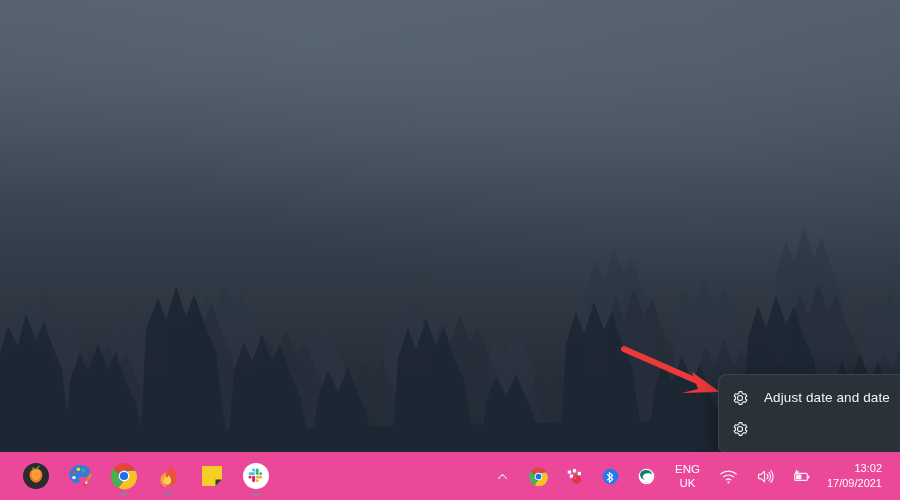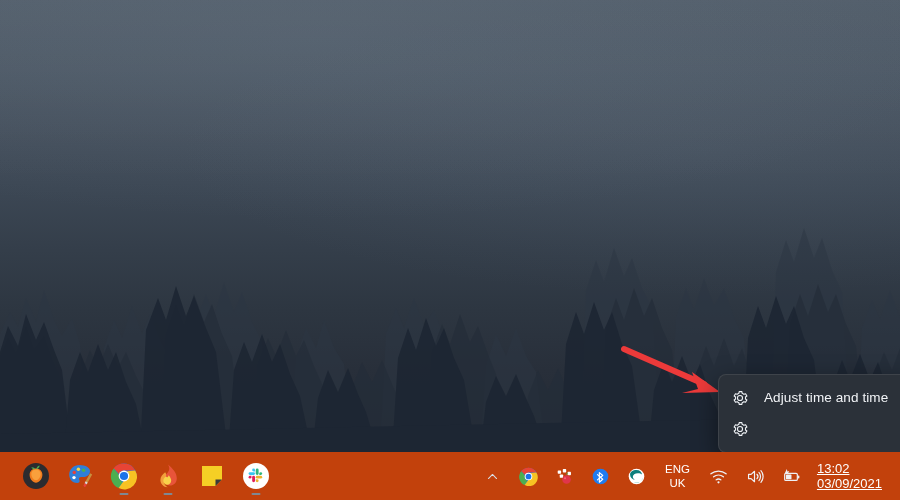--- a/index.html
+++ b/index.html
@@ -103,21 +103,21 @@
     white-space: nowrap;
   }
 
   
   #taskbar {
     position: absolute;
     left: 0;
     bottom: 0;
     width: 900px;
     height: 48px;
-    background: #c2410c;
+    background: #ec4899;
     display: flex;
     align-items: center;
     justify-content: space-between;
   }
 
   #taskbar-apps {
     display: flex;
     align-items: center;
     height: 48px;
     padding-left: 14px;
@@ -173,31 +173,30 @@
     border-radius: 4px;
     color: #ffffff;
     font-size: 11.5px;
     line-height: 14px;
     cursor: default;
   }
 
   #clock {
     display: flex;
     flex-direction: column;
-    align-items: flex-start;
+    align-items: flex-end;
     justify-content: center;
     height: 42px;
     padding: 0 10px 0 8px;
     margin-right: 2px;
     border-radius: 4px;
     color: #ffffff;
-    font-size: 13px;
+    font-size: 11px;
     line-height: 15px;
     cursor: default;
-    text-decoration: underline;
   }
   #clock-time { font-variant-numeric: tabular-nums; }
   #clock-date { font-variant-numeric: tabular-nums; }
 </style>
 </head>
 <body>
 
 <div id="screen">
 
   <div id="wallpaper"></div>
@@ -255,21 +254,21 @@
     <path d="M102,48 L74,28 L80,45 L64,49 Z" fill="#ec3a3a"></path>
   </svg>
 
   <div id="context-menu">
 
     <div class="menu-item">
       <svg class="menu-icon" viewBox="0 0 24 24">
         <path d="M12 8.6a3.4 3.4 0 1 0 0 6.8 3.4 3.4 0 0 0 0-6.8z" fill="none" stroke="#eef1f5" stroke-width="1.5"></path>
         <path d="M19.3 13.4a7.6 7.6 0 0 0 0-2.8l1.9-1.2-1.8-3.1-2.1.8a7.5 7.5 0 0 0-2.4-1.4L14.5 3.5h-3.6l-.4 2.2a7.5 7.5 0 0 0-2.4 1.4l-2.1-.8-1.8 3.1 1.9 1.2a7.6 7.6 0 0 0 0 2.8l-1.9 1.2 1.8 3.1 2.1-.8a7.5 7.5 0 0 0 2.4 1.4l.4 2.2h3.6l.4-2.2a7.5 7.5 0 0 0 2.4-1.4l2.1.8 1.8-3.1z" fill="none" stroke="#eef1f5" stroke-width="1.5" stroke-linejoin="round"></path>
       </svg>
-      <span class="menu-label">Adjust time and time</span>
+      <span class="menu-label">Adjust date and date</span>
     </div>
 
     <div class="menu-item">
       <svg class="menu-icon" viewBox="0 0 24 24">
         <path d="M12 8.6a3.4 3.4 0 1 0 0 6.8 3.4 3.4 0 0 0 0-6.8z" fill="none" stroke="#eef1f5" stroke-width="1.5"></path>
         <path d="M19.3 13.4a7.6 7.6 0 0 0 0-2.8l1.9-1.2-1.8-3.1-2.1.8a7.5 7.5 0 0 0-2.4-1.4L14.5 3.5h-3.6l-.4 2.2a7.5 7.5 0 0 0-2.4 1.4l-2.1-.8-1.8 3.1 1.9 1.2a7.6 7.6 0 0 0 0 2.8l-1.9 1.2 1.8 3.1 2.1-.8a7.5 7.5 0 0 0 2.4 1.4l.4 2.2h3.6l.4-2.2a7.5 7.5 0 0 0 2.4-1.4l2.1.8 1.8-3.1z" fill="none" stroke="#eef1f5" stroke-width="1.5" stroke-linejoin="round"></path>
       </svg>
     </div>
 
   </div>
@@ -424,19 +423,19 @@
         <svg width="22" height="19" viewBox="0 0 26 24">
           <rect x="5" y="8" width="16" height="9" rx="1.6" fill="none" stroke="#eef1f5" stroke-width="1.5"></rect>
           <rect x="21.6" y="10.6" width="2" height="3.8" rx="0.8" fill="#eef1f5"></rect>
           <rect x="6.6" y="9.6" width="7" height="5.8" rx="0.6" fill="#eef1f5"></rect>
           <path d="M5.4 7.2L7.8 2.6l.6 3.2 2.4-.7-2.3 4.2z" fill="#eef1f5"></path>
         </svg>
       </div>
 
       <div id="clock">
         <span id="clock-time">13:02</span>
-        <span id="clock-date">03/09/2021</span>
+        <span id="clock-date">17/09/2021</span>
       </div>
 
     </div>
   </div>
 
 </div>
 
 </body></html>

